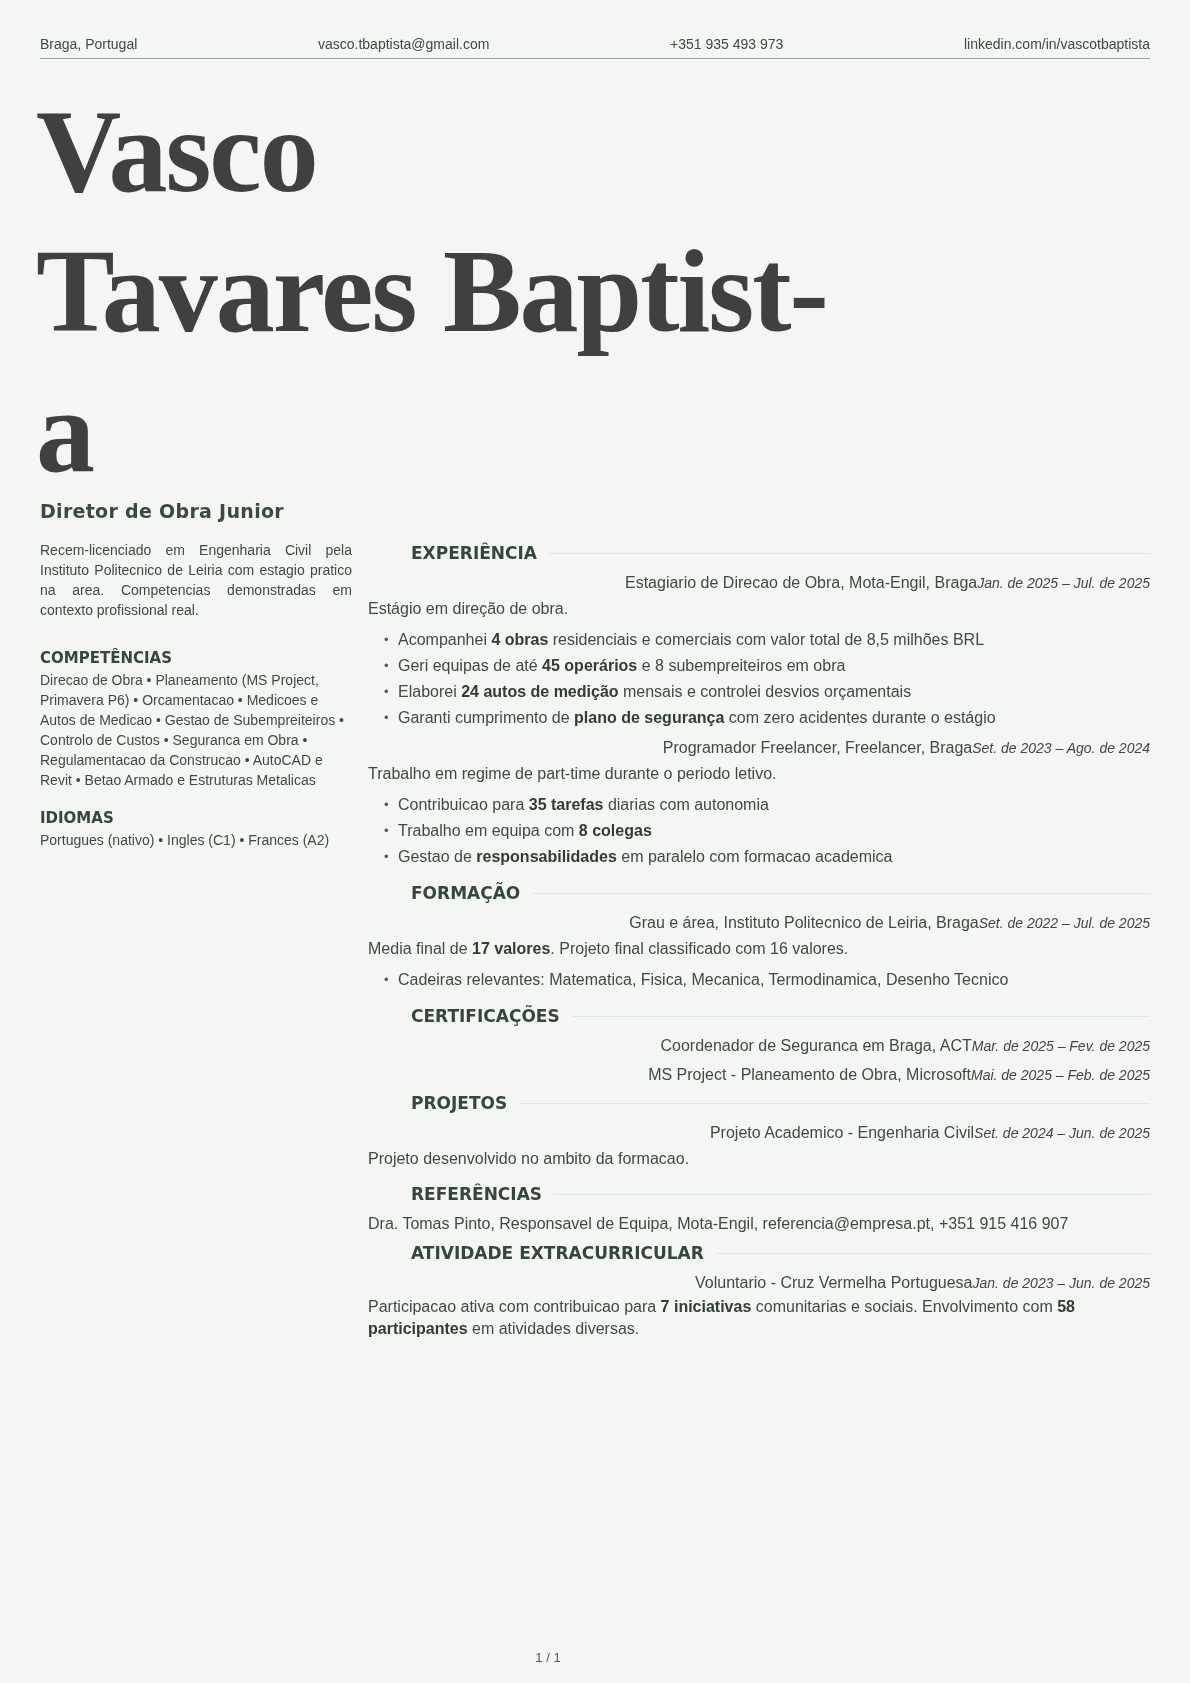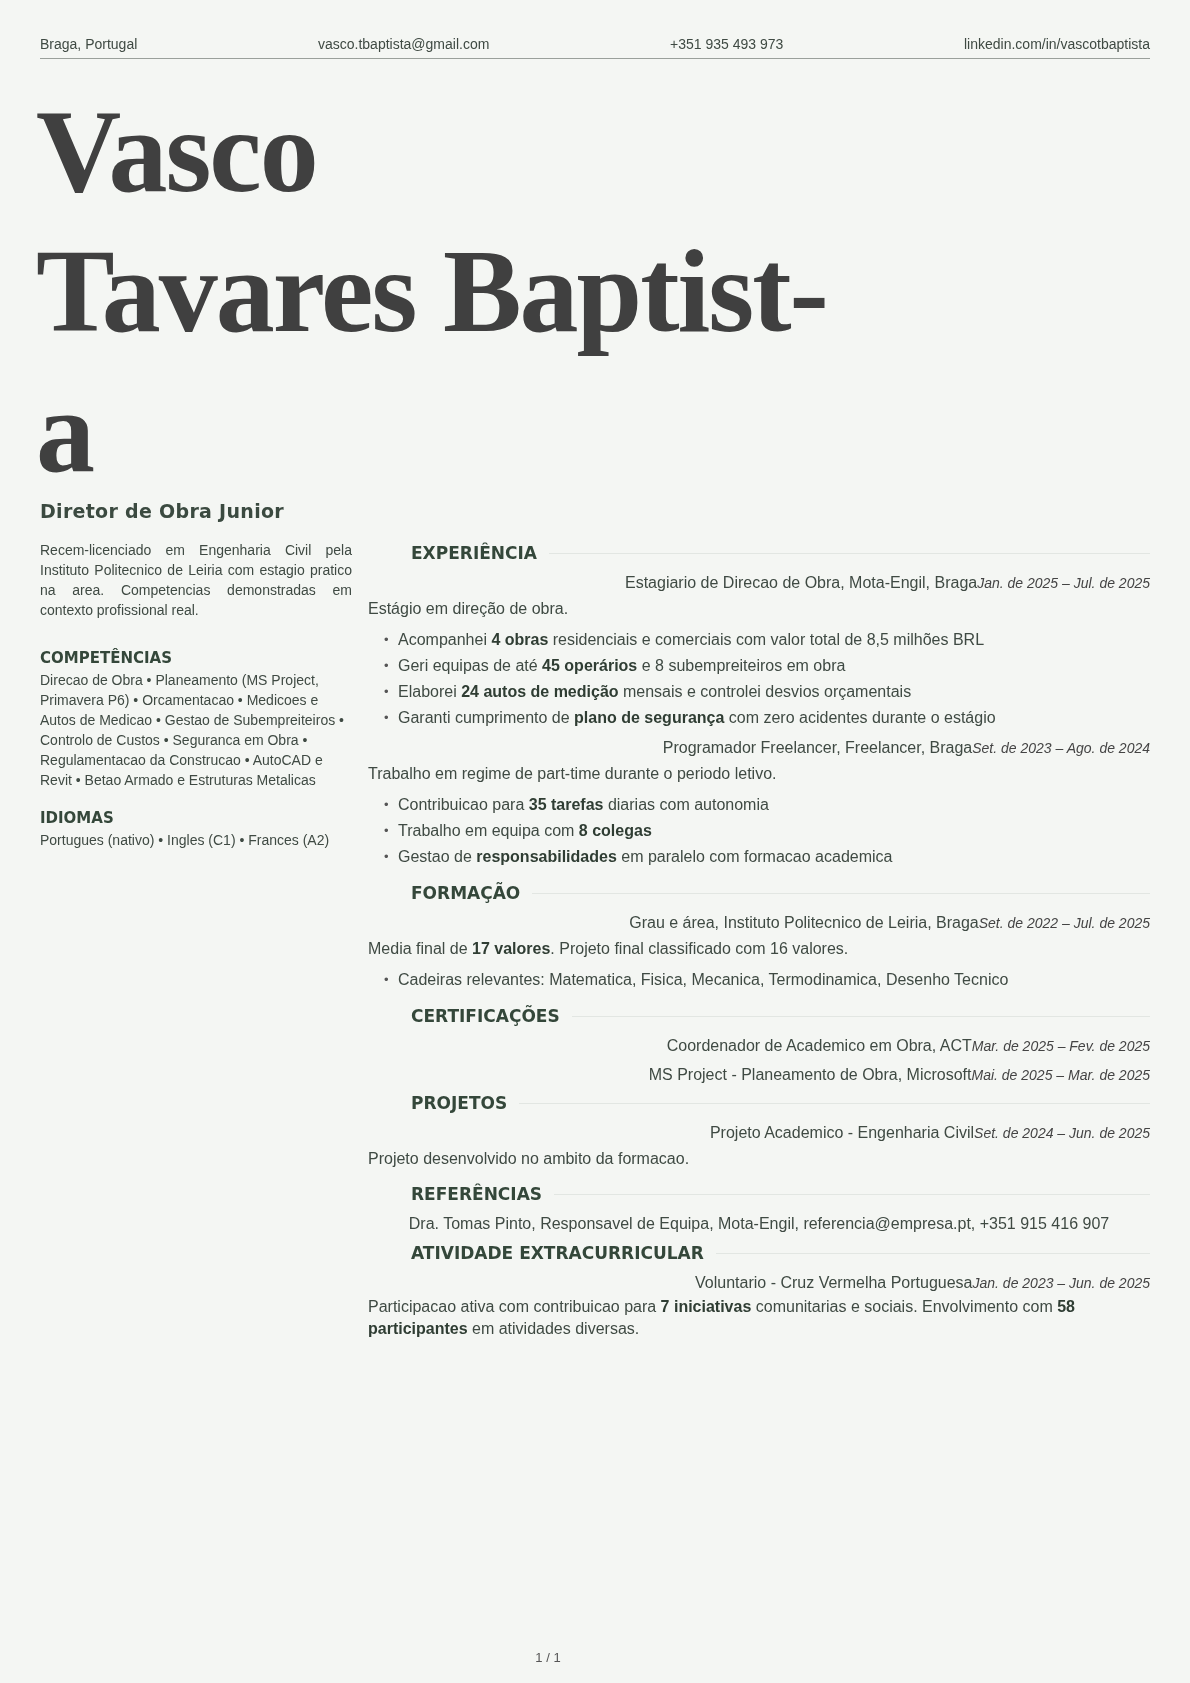--- a/index.html
+++ b/index.html
@@ -134,42 +134,42 @@
         <li>Cadeiras relevantes: Matematica, Fisica, Mecanica, Termodinamica, Desenho Tecnico</li>
       </ul>
     </div>
 
     <div style="margin-bottom:2px;">
       <div class="section-h">
         <span>CERTIFICAÇÕES</span>
         <div class="rule"></div>
       </div>
       <div class="entry-head" style="margin-top:4px;">
-        <div>Coordenador de Academico em Obra, ACT</div>
+        <div>Coordenador de Seguranca em Braga, ACT</div>
         <div class="date">Mar. de 2025 – Fev. de 2025</div>
       </div>
       <div class="entry-head" style="margin-top:3px;">
         <div>MS Project - Planeamento de Obra, Microsoft</div>
-        <div class="date">Mai. de 2025 – Mar. de 2025</div>
+        <div class="date">Mai. de 2025 – Feb. de 2025</div>
       </div>
     </div>
 
     <div class="mb-section">
       <div class="section-h">
         <span>PROJETOS</span>
         <div class="rule"></div>
       </div>
       <div class="entry-head">
         <div>Projeto Academico - Engenharia Civil</div>
         <div class="date">Set. de 2024 – Jun. de 2025</div>
       </div>
       <div>Projeto desenvolvido no ambito da formacao.</div>
     </div>
 
-    <div style="margin-bottom:4px;text-align:center;">
+    <div style="margin-bottom:4px;">
       <div class="section-h">
         <span>REFERÊNCIAS</span>
         <div class="rule"></div>
       </div>
       <div style="margin-top:4px;">Dra. Tomas Pinto, Responsavel de Equipa, Mota-Engil, referencia@empresa.pt, +351 915 416 907</div>
     </div>
 
     <div>
       <div class="section-h">
         <span>ATIVIDADE EXTRACURRICULAR</span>

